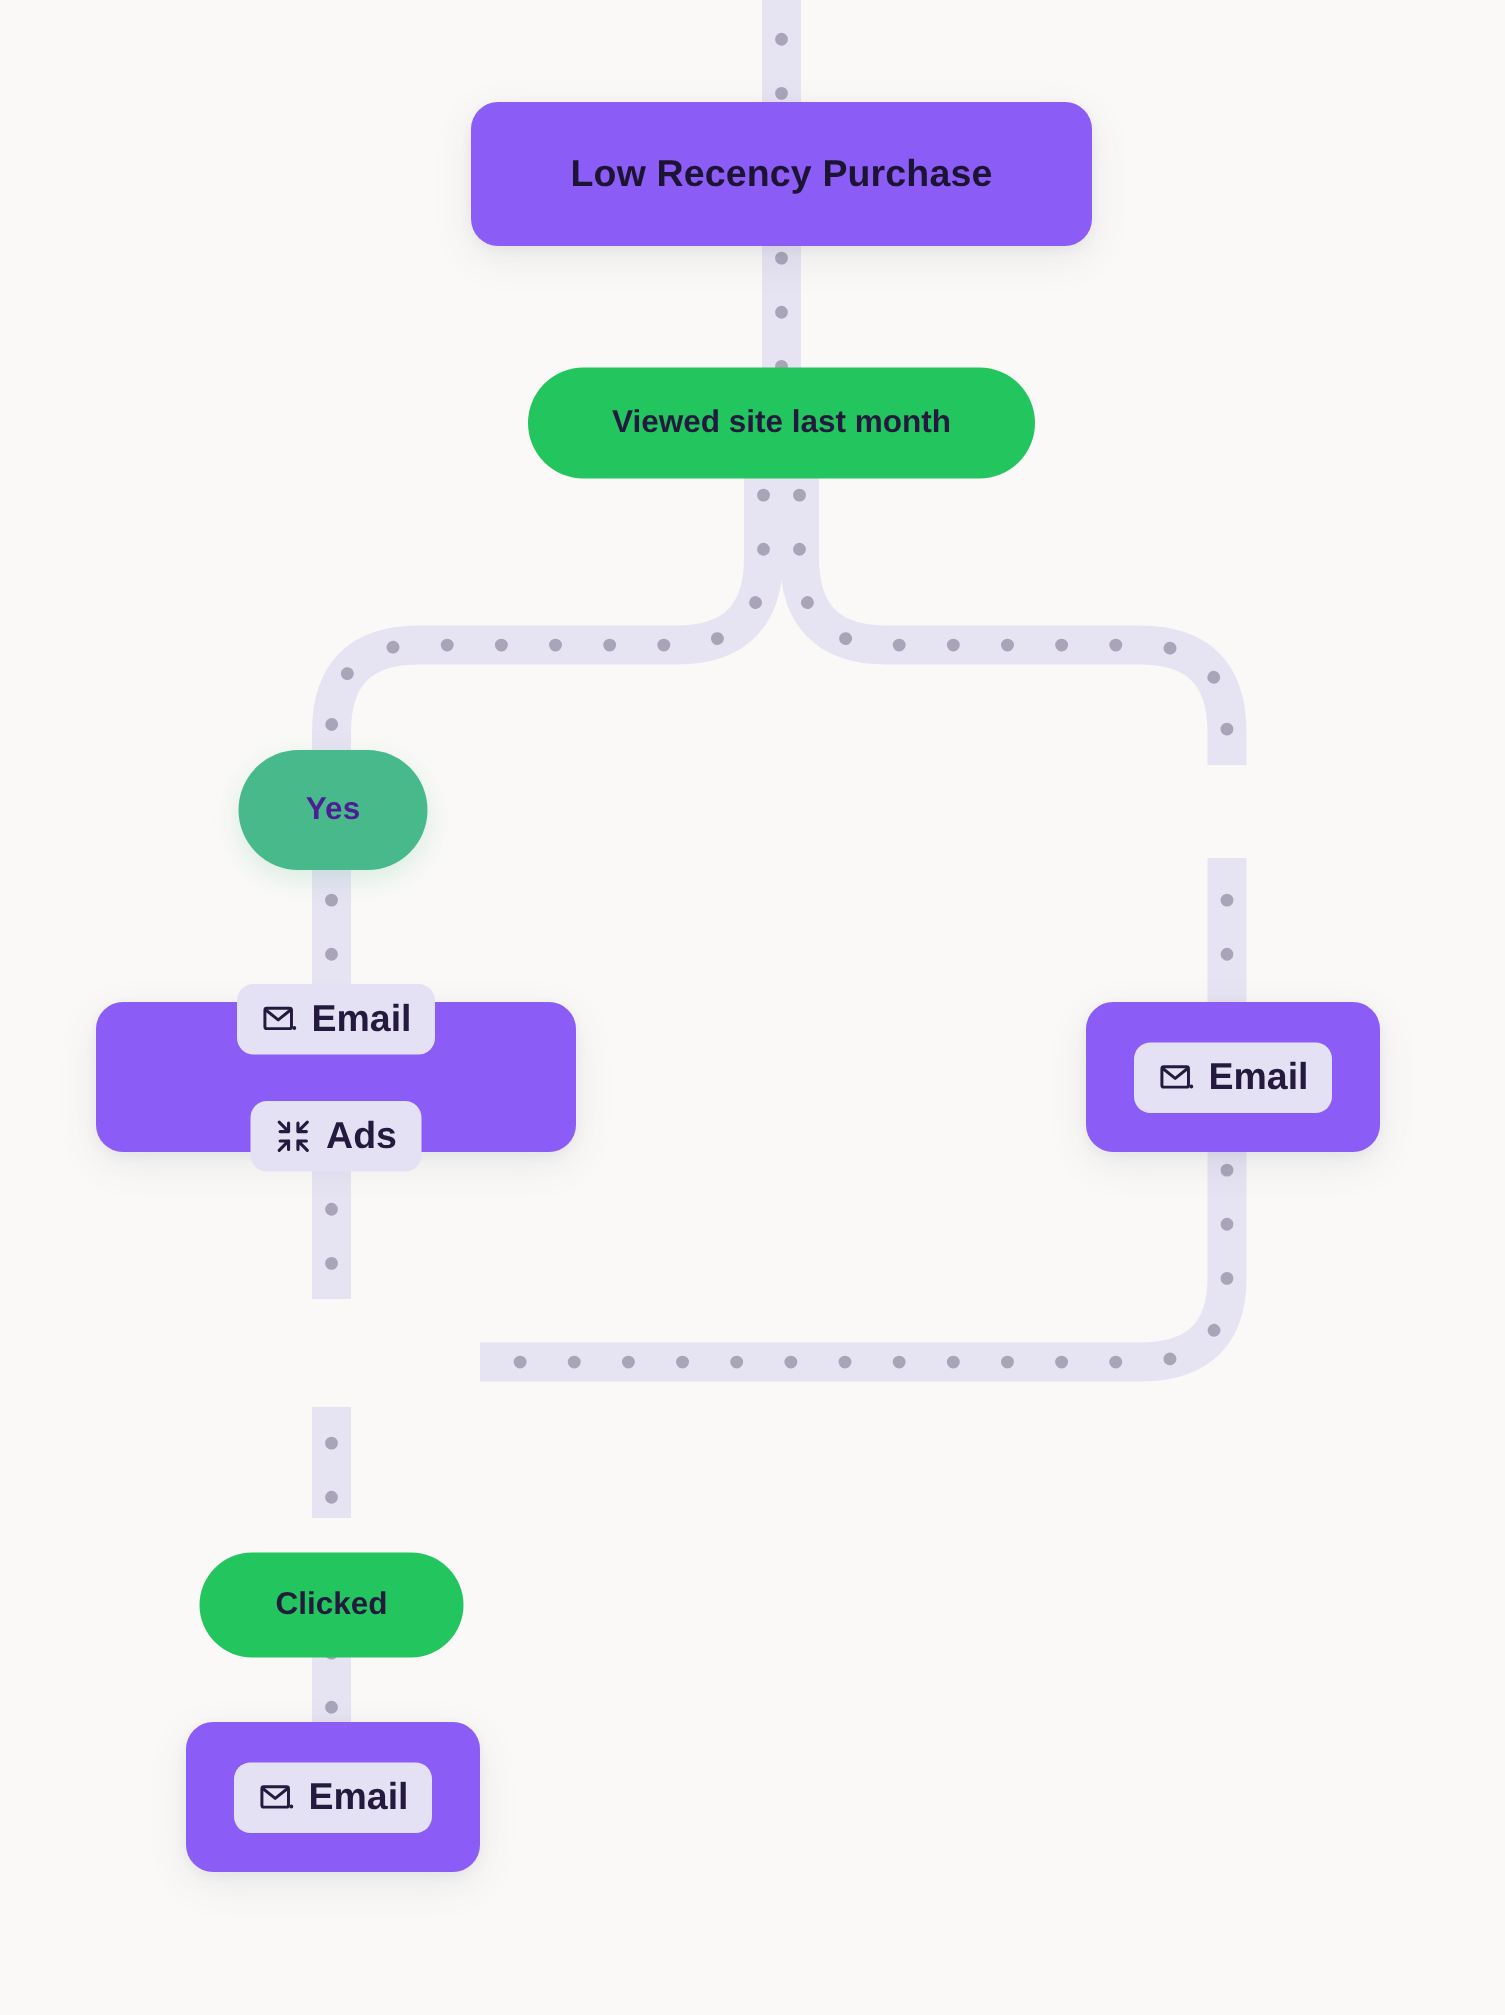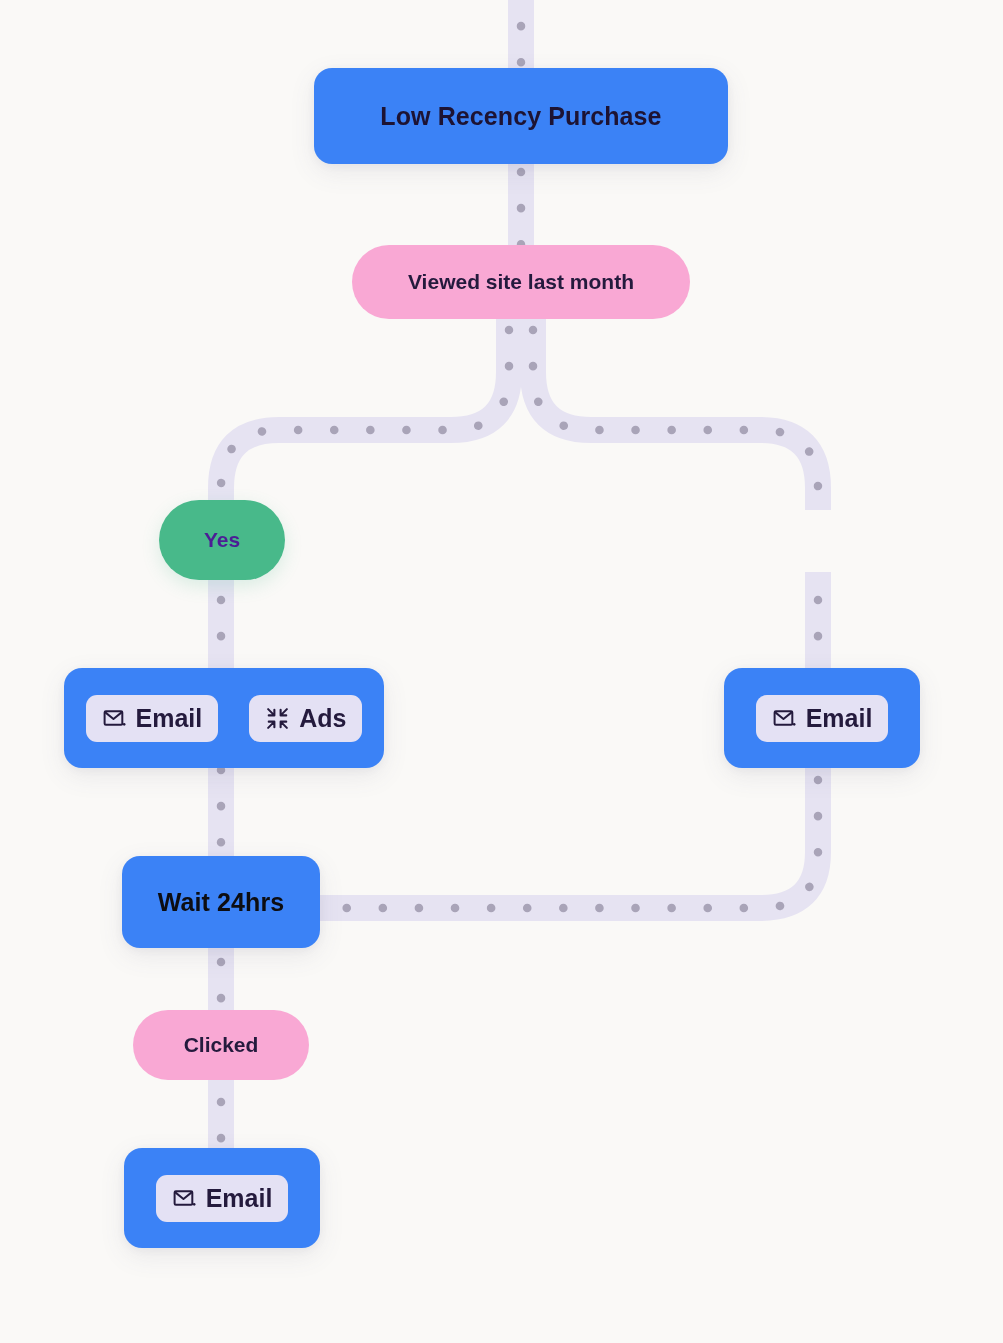--- a/index.html
+++ b/index.html
@@ -25,37 +25,37 @@
     height: 1343px;
   }
   .node {
     position: absolute;
     box-sizing: border-box;
     display: flex;
     align-items: center;
     justify-content: center;
   }
   .card {
-    background: #3b82f6;
+    background: #8b5cf6;
     border-radius: 18px;
     box-shadow: 0 8px 26px rgba(90, 85, 120, 0.10),
                 0 2px 8px rgba(90, 85, 120, 0.06);
   }
   .card-label {
     font-size: 25px;
     font-weight: 700;
     color: #1d1333;
     letter-spacing: 0.1px;
     white-space: nowrap;
   }
   .card-label.plain-black {
     color: #0d0d11;
   }
   .pill-lav {
-    background: #f9a8d4;
+    background: #22c55e;
     border-radius: 999px;
   }
   .pill-lav .pill-label {
     font-size: 21px;
     font-weight: 700;
     color: #241a3d;
     white-space: nowrap;
   }
   .pill-green {
     background: #48b98a;
@@ -65,20 +65,21 @@
   .pill-green .pill-label {
     font-size: 21px;
     font-weight: 700;
     color: #4c1d95;
     white-space: nowrap;
   }
   .chip-row {
     display: flex;
     align-items: center;
     gap: 31px;
+    flex-direction: column;
   }
   .chip {
     display: flex;
     align-items: center;
     gap: 9px;
     background: #e4e1f4;
     border-radius: 11px;
     padding: 11px 16px;
   }
   .chip-label {
@@ -210,25 +211,22 @@
             <rect x="2.5" y="5" width="17" height="13" rx="1.2"></rect>
             <path d="M2.9 5.9 L11 12.4 L19.1 5.9"></path>
             <circle cx="21.3" cy="17.6" r="1.25" fill="#241a3d" stroke="none"></circle>
           </svg>
         </span>
         <span class="chip-label">Email</span>
       </div>
     </div>
   </div>
 
-  <div class="node card" style="left:122px; top:856px; width:198px; height:92px;">
-    <span class="card-label plain-black">Wait 24hrs</span>
-  </div>
-
-  <div class="node pill-lav" style="left:133px; top:1010px; width:176px; height:70px;">
+
+  <div class="node pill-lav" style="left:133px; top:1035px; width:176px; height:70px;">
     <span class="pill-label">Clicked</span>
   </div>
 
   <div class="node card" style="left:124px; top:1148px; width:196px; height:100px;">
     <div class="chip-row">
       <div class="chip">
         <span class="chip-icon">
           <svg viewBox="0 0 24 24" width="25" height="25" fill="none" stroke="#241a3d" stroke-width="1.9" stroke-linecap="round" stroke-linejoin="round">
             <rect x="2.5" y="5" width="17" height="13" rx="1.2"></rect>
             <path d="M2.9 5.9 L11 12.4 L19.1 5.9"></path>

